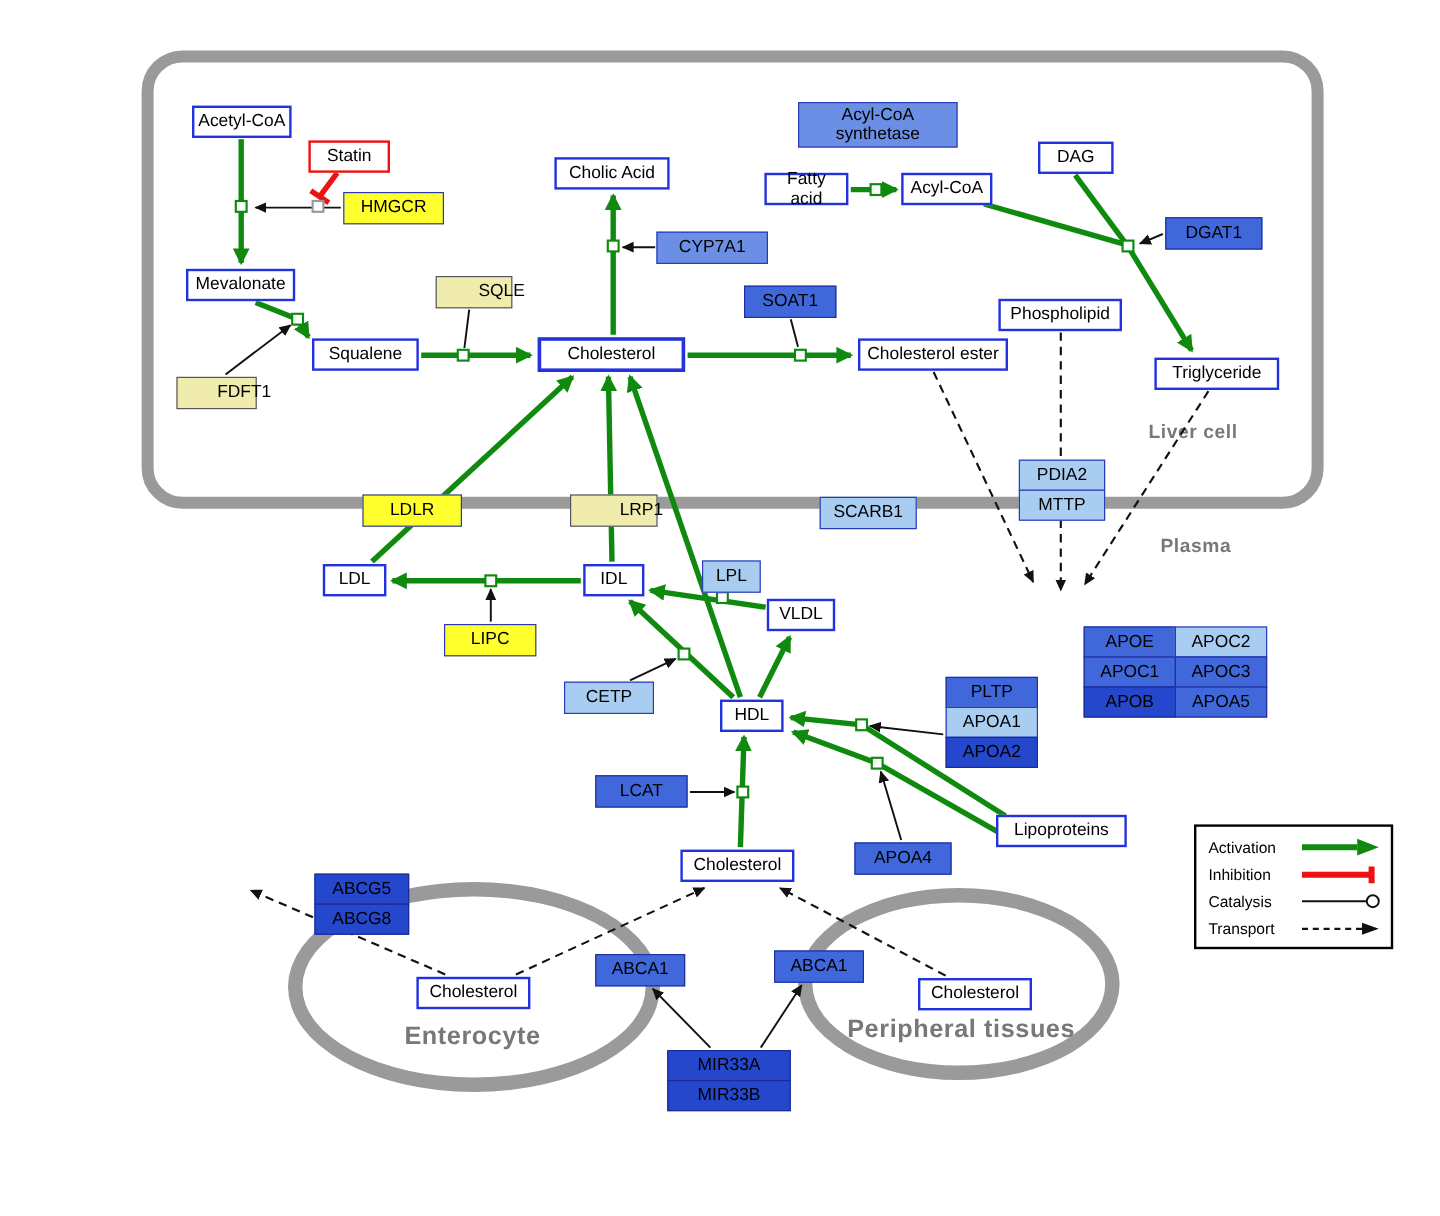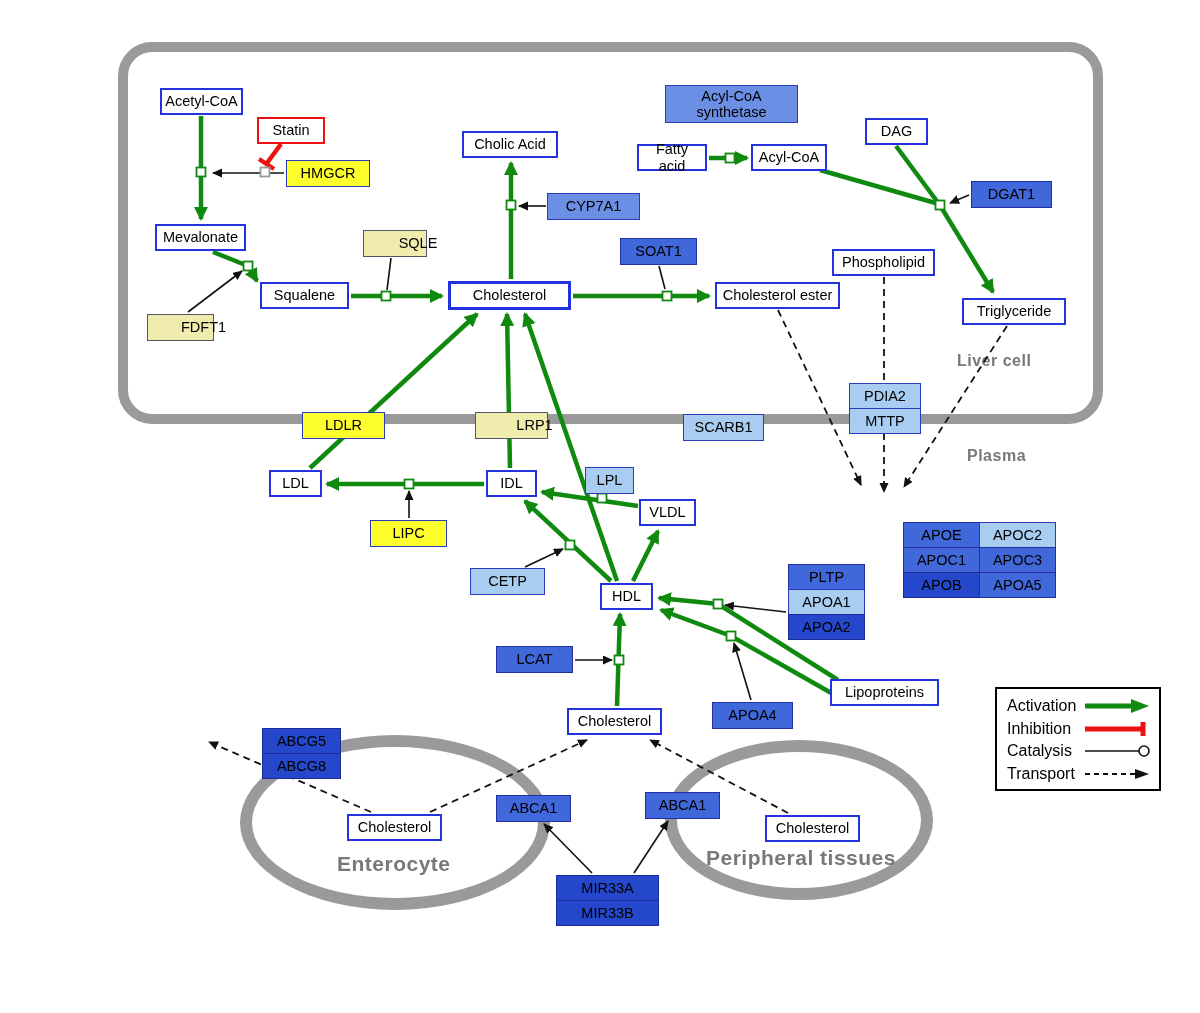--- a/index.html
+++ b/index.html
@@ -18,21 +18,21 @@
   .drug{ border:2px solid #ee1111; background:#fff; }
   .y   { background:#ffff2e; border:1.5px solid #2a3bb8; }
   .py  { background:#f0ecae; border:1.5px solid #556;padding-left:48px; }
   .b1  { background:#a9cdf0; border:1.5px solid #2a3bb8;text-align:center; }
   .b2  { background:#6b8fe4; border:1.5px solid #2a3bb8; }
   .b3  { background:#4068da; border:1.5px solid #22309f; }
   .b4  { background:#2447cc; border:1.5px solid #1a2a99; }
   .legend { position:absolute; left:995px; top:687px; width:166px; height:104px; background:#fff;
             border:2px solid #000; padding:8px 8px 6px 10px; display:flex; flex-direction:column; justify-content:space-between; }
   .lrow { display:flex; align-items:center; justify-content:space-between; height:18px; }
-  .lrow span { font-size:16px; color:#000; }
+  .lrow span { font-size:13px; color:#000; }
 </style>
 </head>
 <body>
 
 <div class="stage">
 
   <div class="compartment" style="left:118px;top:42px;width:985px;height:382px;"></div>
   <div class="ellipse" style="left:240px;top:735px;width:310px;height:175px;"></div>
   <div class="ellipse" style="left:665px;top:740px;width:268px;height:160px;"></div>
 

